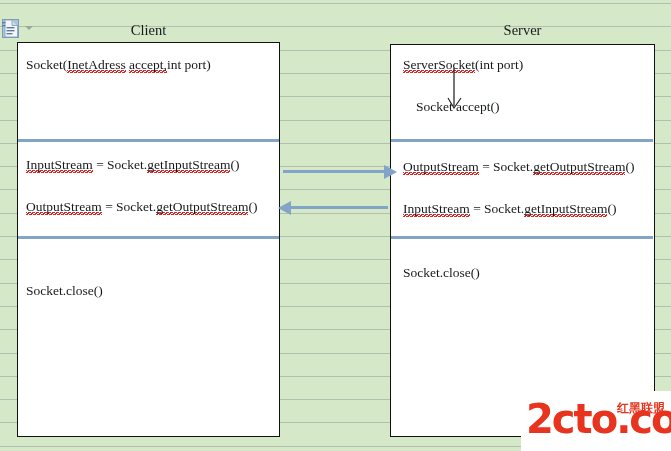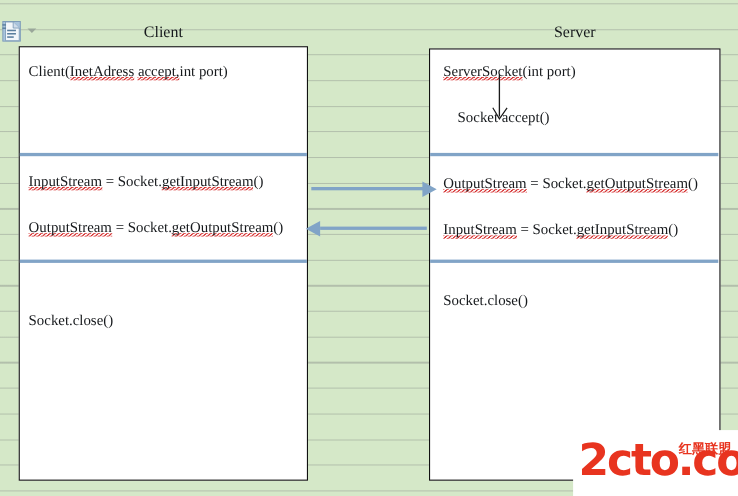--- a/index.html
+++ b/index.html
@@ -155,21 +155,21 @@
     <rect x="0" y="6" width="3.5" height="1.3" fill="#5a7e9e"></rect>
   </svg>
   <div id="paste-caret"></div>
 
   <div class="panel-title" id="client-title">Client</div>
   <div class="panel-title" id="server-title">Server</div>
 
   <div class="panel" id="client-panel">
 
     <div class="line" style="left:8px; top:14px;">
-      <span>Client(</span><span class="sq">InetAdress</span><span> </span><span class="sq">accept,</span><span>int port)</span>
+      <span>Socket(</span><span class="sq">InetAdress</span><span> </span><span class="sq">accept,</span><span>int port)</span>
     </div>
 
     <div class="sep" style="left:0px; top:96px; width:261px;"></div>
 
     <div class="line" style="left:8px; top:114px;">
       <span class="sq">InputStream</span><span> = Socket.</span><span class="sq">getInputStream</span><span>()</span>
     </div>
 
     <div class="line" style="left:8px; top:156px;">
       <span class="sq">OutputStream</span><span> = Socket.</span><span class="sq">getOutputStream</span><span>()</span>

